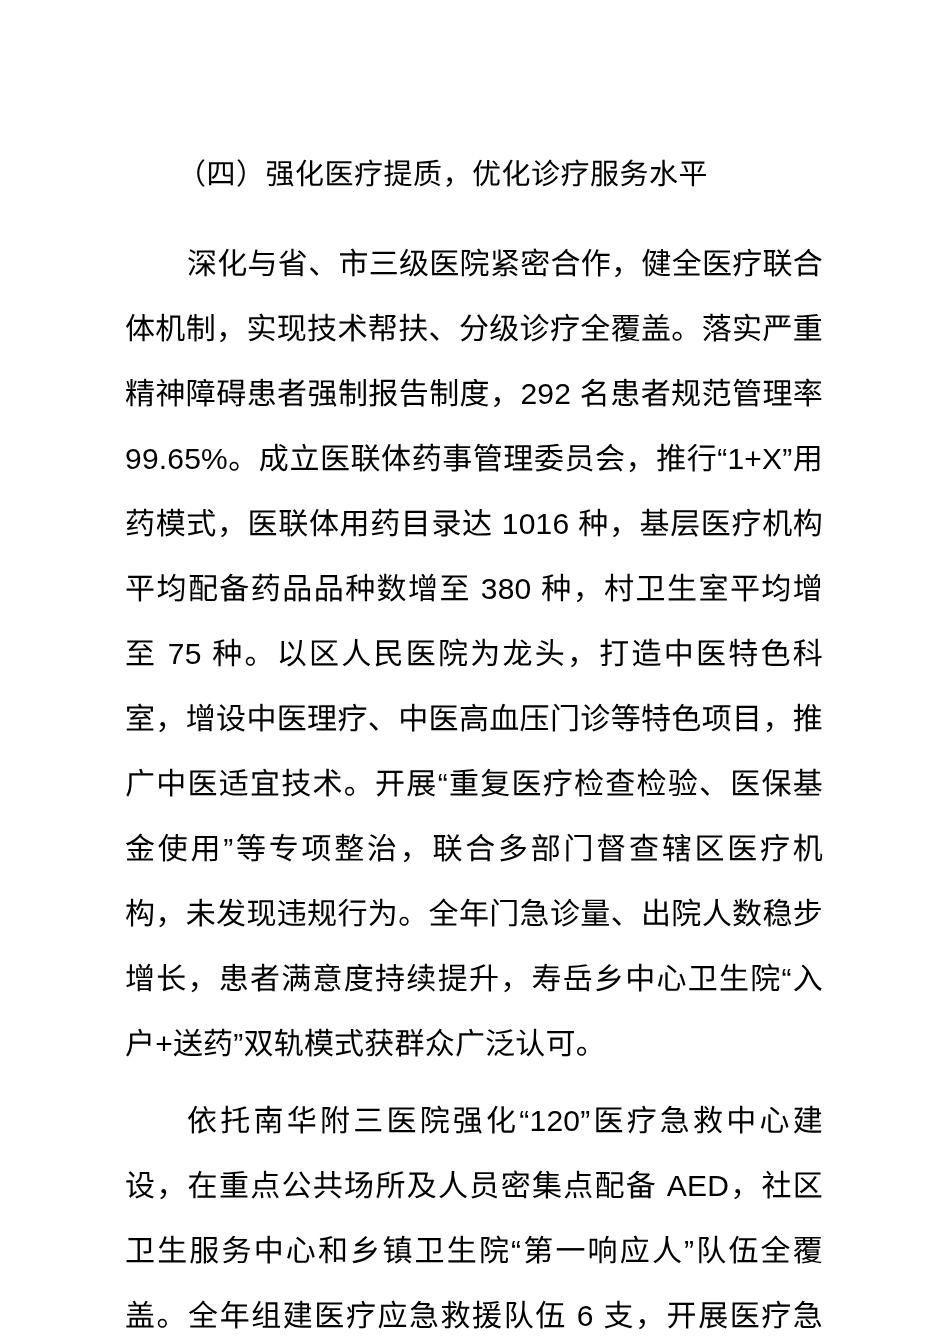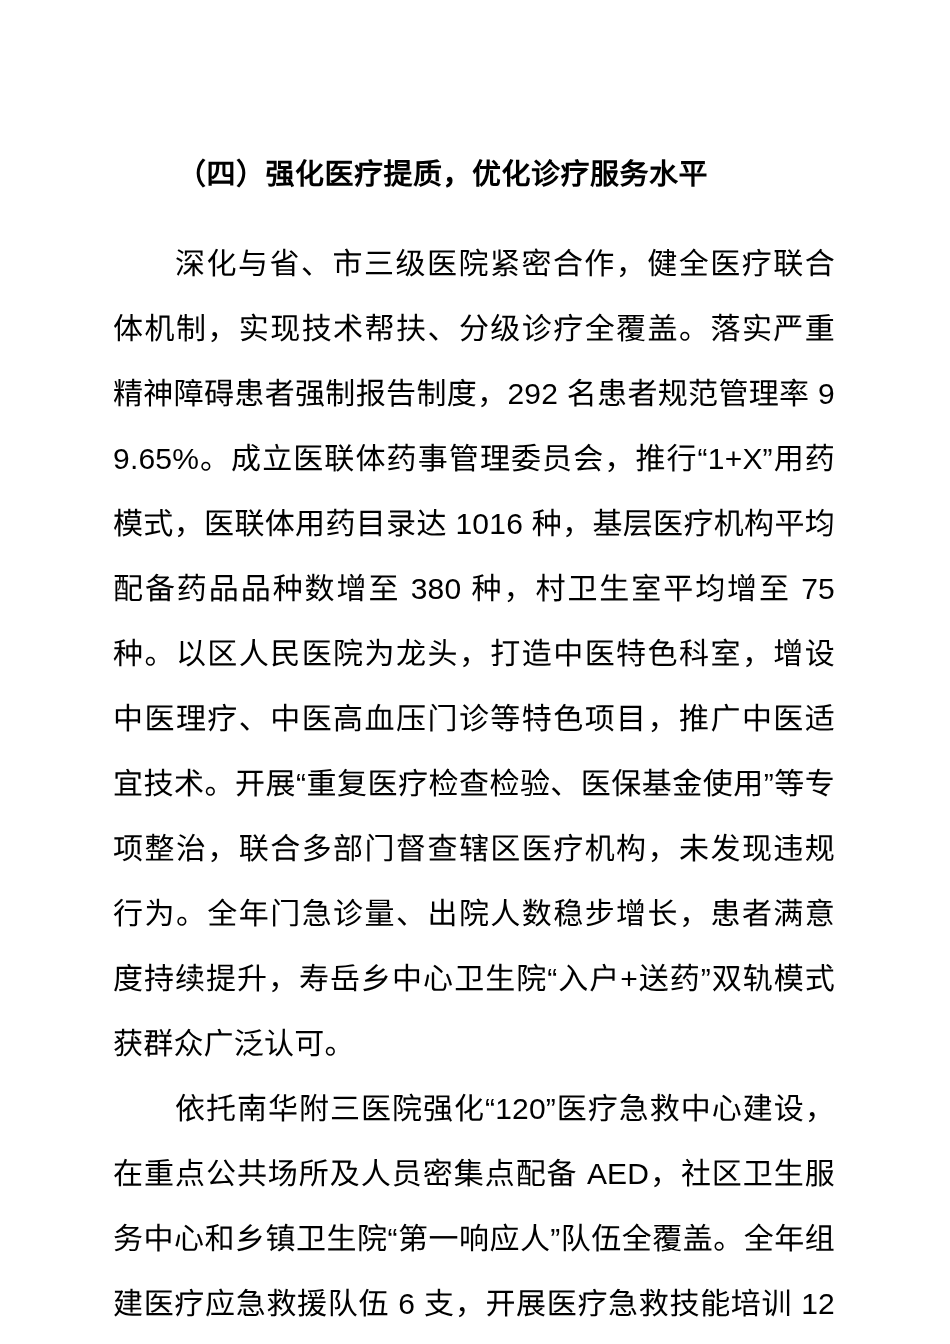--- a/index.html
+++ b/index.html
@@ -22,38 +22,38 @@
     box-sizing: border-box;
   }
   .content {
     position: absolute;
     left: 113px;
     top: 0;
     width: 722px;
   }
   .doc-heading {
     font-size: 29px;
-    font-weight: bold;
+    font-weight: normal;
     line-height: 65px;
     letter-spacing: 0.5px;
     text-align: left;
     padding-left: 64px;
     white-space: nowrap;
     color: #000000;
   }
   .doc-para {
     font-size: 30px;
     line-height: 65px;
     text-align: justify;
     text-justify: inter-character;
     text-align-last: left;
     text-indent: 62px;
     letter-spacing: 0.2px;
     color: #000000;
-    margin: 0;
+    margin: 12px;
     word-break: break-all;
   }
   .spacer-h4  { height: 118px; }
 </style>
 </head>
 <body>
 
 <div class="page">
   <div class="content">
 

